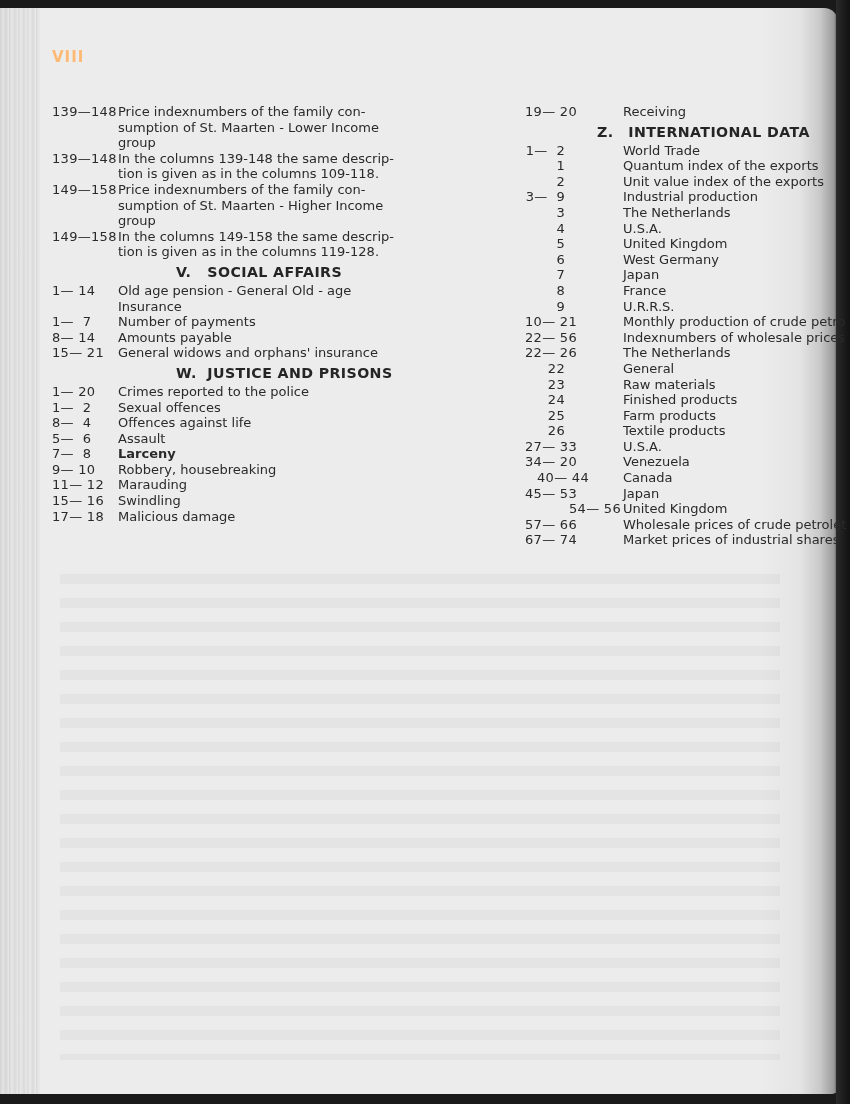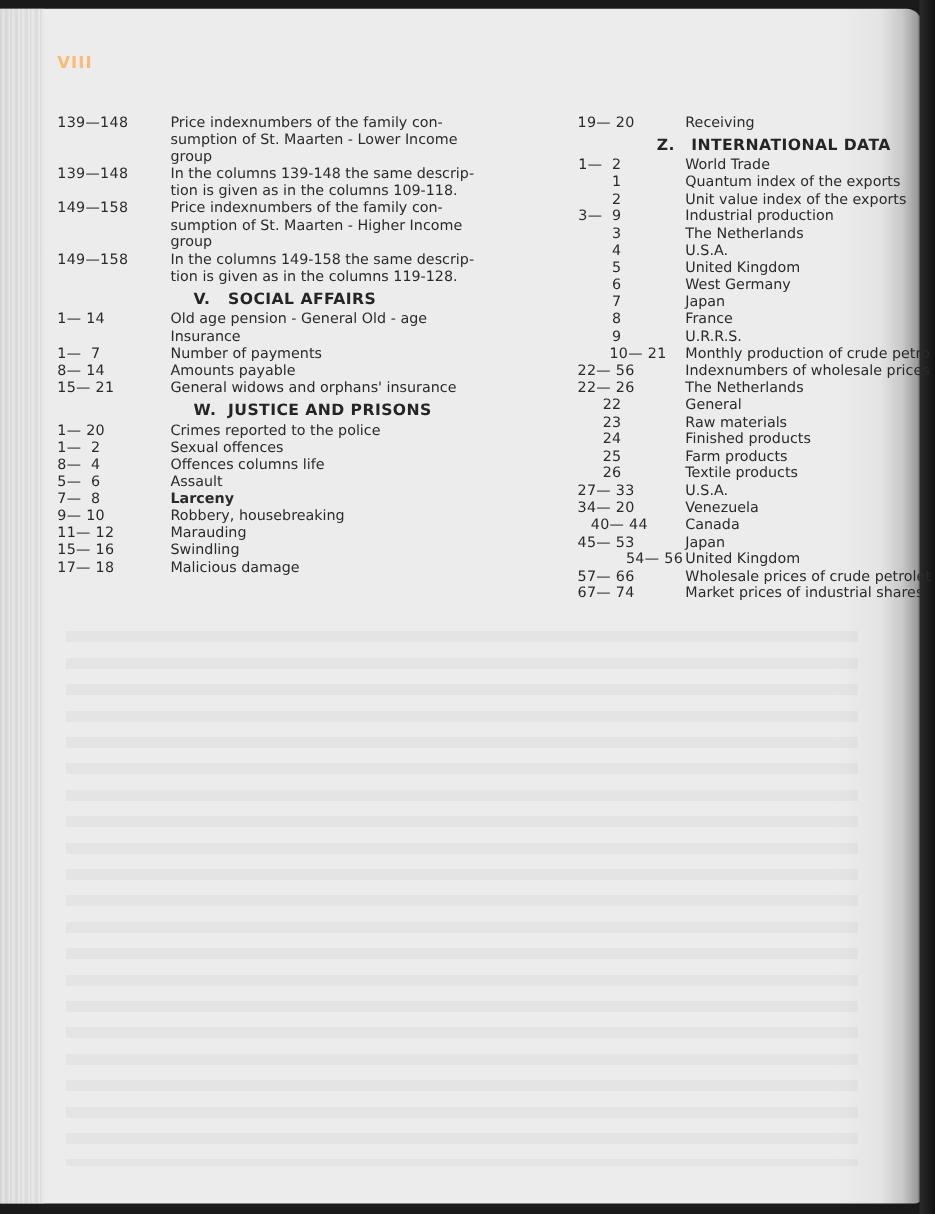--- a/index.html
+++ b/index.html
@@ -30,21 +30,21 @@
   .pagenum {
     position:absolute; left:52px; top:48px; font-size:15px; font-weight:bold; letter-spacing:1px; color:#fdba74;
   }
   .col { position:absolute; }
   .left-col { left:52px; top:104px; width:430px; }
   .right-col { left:525px; top:104px; width:330px; }
   .row { position:relative; font-size:13px; line-height:15.6px; }
   .num { position:absolute; left:0; width:74px; white-space:pre; letter-spacing:.3px; }
   .left-col .num { width:80px; }
   .txt { display:block; text-align:justify; }
-  .left-col .txt { margin-left:103px; width:322px; }
+  .left-col .txt { margin-left:66px; width:322px; }
   .right-col .txt { margin-left:98px; width:240px; white-space:nowrap; overflow:visible; }
   .section {
     font-size:14.2px; font-weight:bold; letter-spacing:.4px; line-height:18px; margin-top:3px; margin-bottom:2px; color:#252525;
   }
   .left-col .section { margin-left:124px; }
   .right-col .section { margin-left:72px; }
   .section .letter { display:inline-block; width:26px; }
   .bold { font-weight:bold; }
 </style>
 </head>
@@ -111,21 +111,21 @@
   <div class="row">
     <span class="num">1— 20</span>
     <span class="txt">Crimes reported to the police</span>
   </div>
   <div class="row">
     <span class="num">1—  2</span>
     <span class="txt">Sexual offences</span>
   </div>
   <div class="row">
     <span class="num">8—  4</span>
-    <span class="txt">Offences columns life</span>
+    <span class="txt">Offences against life</span>
   </div>
   <div class="row">
     <span class="num">5—  6</span>
     <span class="txt">Assault</span>
   </div>
   <div class="row">
     <span class="num">7—  8</span>
     <span class="txt bold">Larceny</span>
   </div>
   <div class="row">
@@ -196,21 +196,21 @@
       </div>
       <div class="row">
         <span class="num" style="text-align: right; width: 40px;">8</span>
         <span class="txt">France</span>
       </div>
       <div class="row">
         <span class="num" style="text-align: right; width: 40px;">9</span>
         <span class="txt">U.R.R.S.</span>
       </div>
       <div class="row">
-        <span class="num" style="text-align: right; width: 40px; margin-left: 29px;">10— 21</span>
+        <span class="num" style="text-align: right; width: 40px;">10— 21</span>
         <span class="txt">Monthly production of crude petro</span>
       </div>
       <div class="row">
         <span class="num" style="text-align: right; width: 40px;">22— 56</span>
         <span class="txt">Indexnumbers of wholesale prices</span>
       </div>
       <div class="row">
         <span class="num" style="text-align: right; width: 40px;">22— 26</span>
         <span class="txt">The Netherlands</span>
       </div>

